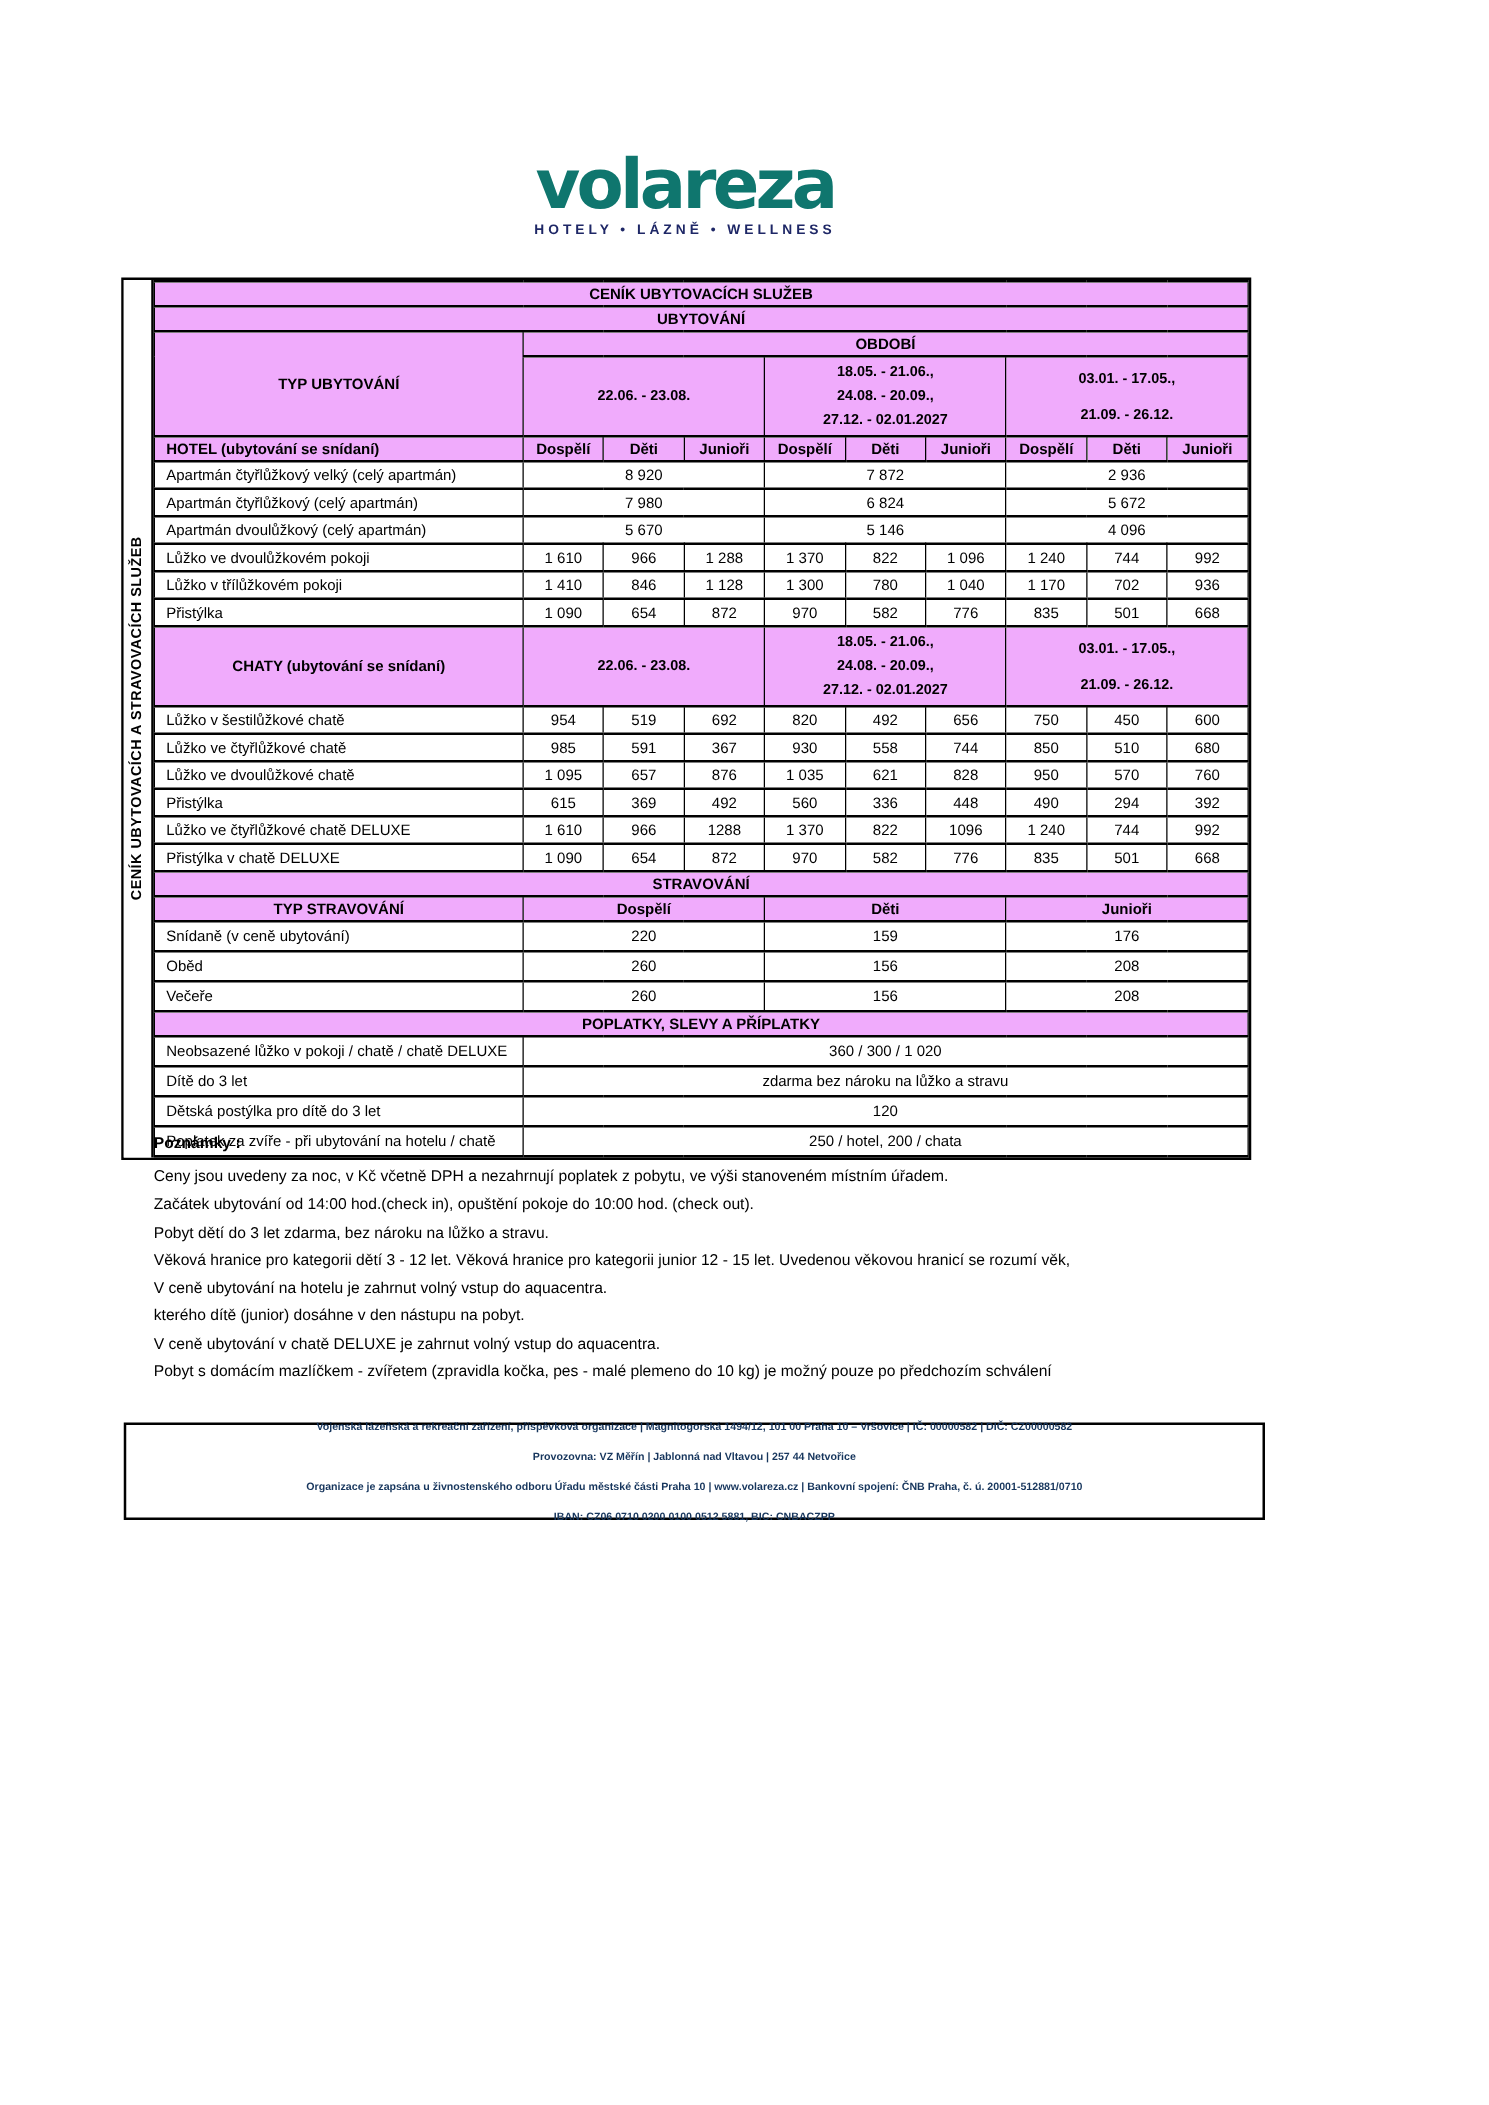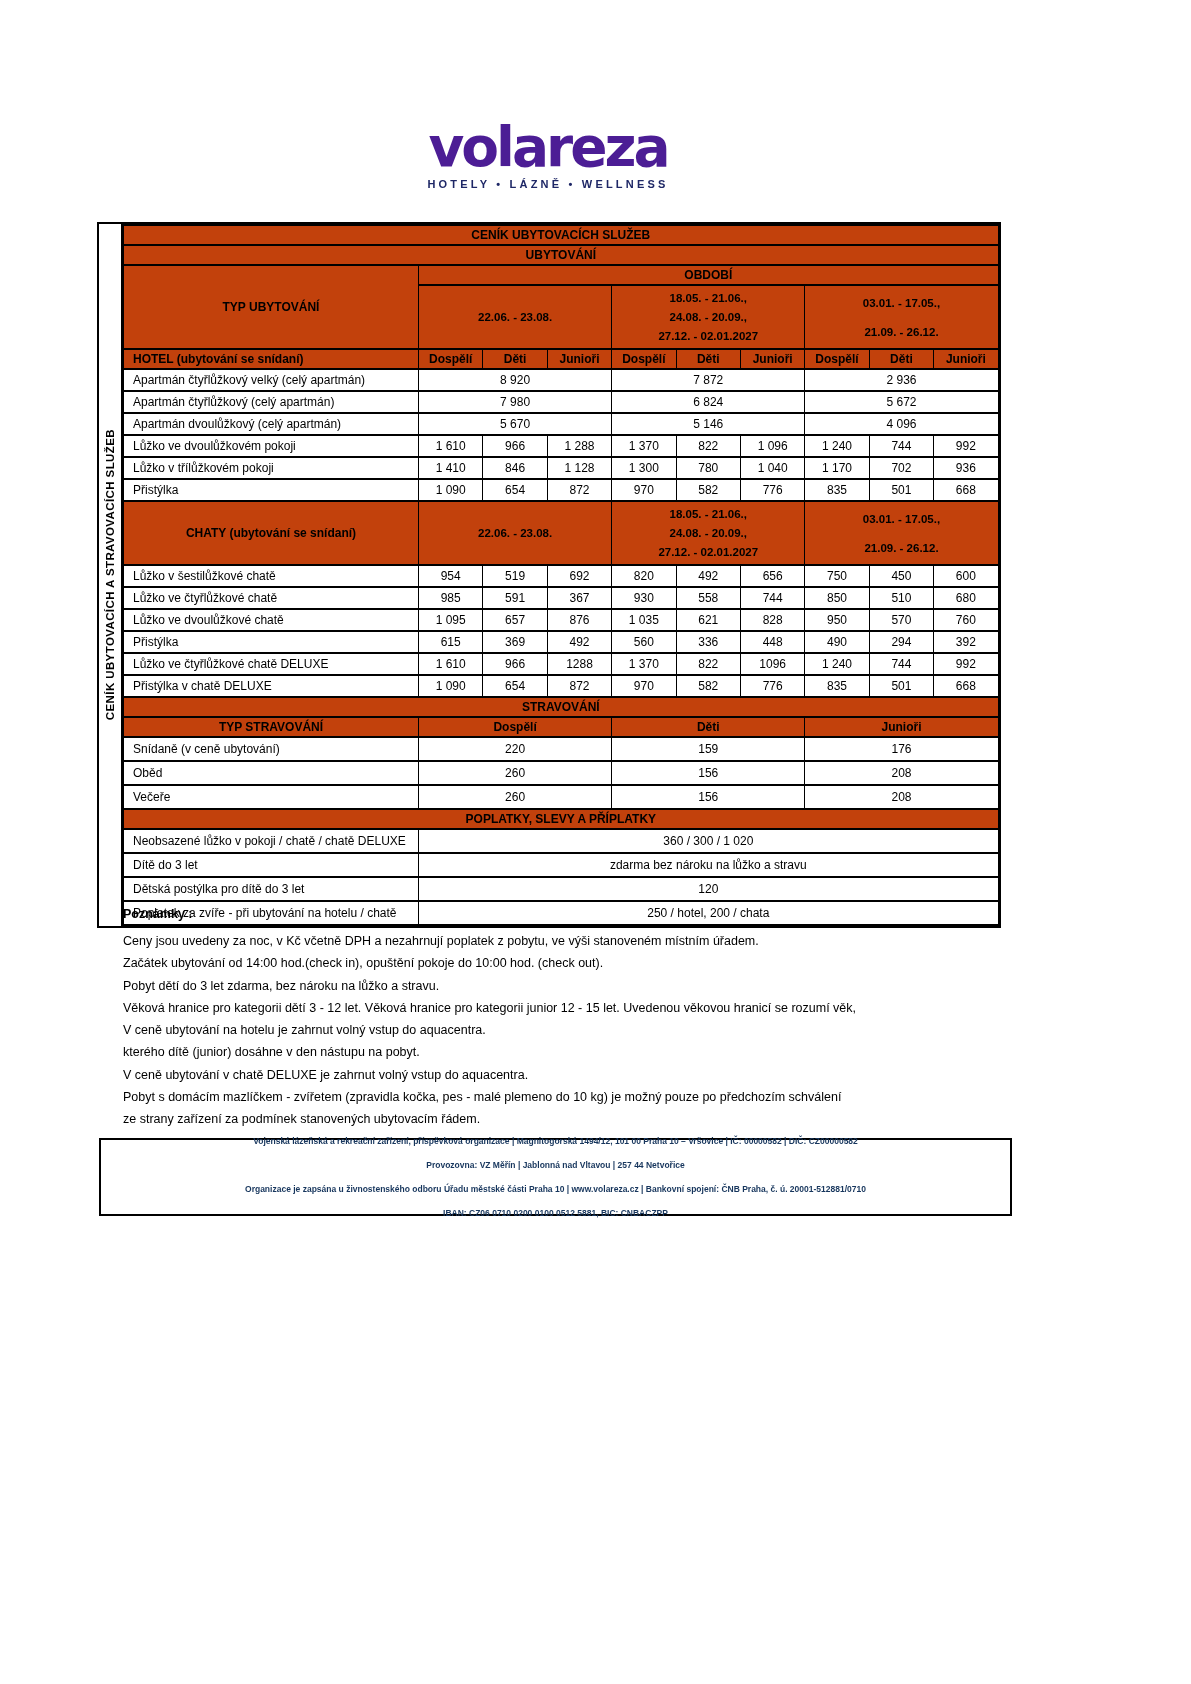--- a/index.html
+++ b/index.html
@@ -3,32 +3,32 @@
 <meta charset="utf-8">
 <style>
   html,body{margin:0;padding:0;}
   body{
     width:1191px;height:1684px;background:#ffffff;position:relative;
     font-family:"Liberation Sans",sans-serif;color:#000;
     -webkit-font-smoothing:antialiased;
   }
   
   .logo{position:absolute;top:120px;left:348px;width:400px;text-align:center;}
-  .brand{font-size:55px;font-weight:800;color:#4c1d95;letter-spacing:-3px;line-height:1;font-family:"DejaVu Sans",sans-serif;}
+  .brand{font-size:55px;font-weight:800;color:#0f766e;letter-spacing:-3px;line-height:1;font-family:"DejaVu Sans",sans-serif;}
   .tagline{font-size:11px;font-weight:700;color:#1e2766;letter-spacing:3.2px;margin-top:3px;}
   
   .doc{position:absolute;left:97px;top:222px;display:flex;border:2px solid #000;background:#fff;}
   .strip{width:22px;border-right:2px solid #000;display:flex;align-items:center;justify-content:center;background:#fff;}
   .strip span{writing-mode:vertical-rl;transform:rotate(180deg);font-weight:700;font-size:11.5px;white-space:nowrap;letter-spacing:.4px;}
   table.pricing{border-collapse:collapse;table-layout:fixed;width:875px;font-size:12px;}
   table.pricing td{
     border:1px solid #000;border-top-width:2px;border-bottom-width:2px;
     padding:0 3px;text-align:center;vertical-align:middle;overflow:hidden;white-space:nowrap;
   }
-  .blue{background:#c2410c;font-weight:700;}
+  .blue{background:#f0abfc;font-weight:700;}
   .lbl{text-align:left !important;padding-left:9px !important;}
   .h18 td{height:18px;}
   .h20 td{height:20px;}
   .h22 td{height:22px;}
   .hperiod td{height:62px;}
   .pwrap{display:flex;flex-direction:column;justify-content:space-around;align-items:center;height:58px;font-weight:700;font-size:11.5px;}
   .pwrap div{line-height:12px;}
   
   .notes{position:absolute;left:123px;top:904px;width:900px;font-size:12.5px;}
   .notes .heading{font-weight:700;line-height:20px;margin-bottom:6px;}
@@ -309,21 +309,20 @@
 <div class="notes">
   <div class="heading">Poznámky :</div>
   <div class="note-line">Ceny jsou uvedeny za noc, v Kč včetně DPH a nezahrnují poplatek z pobytu, ve výši stanoveném místním úřadem.</div>
   <div class="note-line">Začátek ubytování od 14:00 hod.(check in), opuštění pokoje do 10:00 hod. (check out).</div>
   <div class="note-line">Pobyt dětí do 3 let zdarma, bez nároku na lůžko a stravu.</div>
   <div class="note-line">Věková hranice pro kategorii dětí 3 - 12 let. Věková hranice pro kategorii junior 12 - 15 let. Uvedenou věkovou hranicí se rozumí věk,</div>
   <div class="note-line">V ceně ubytování na hotelu je zahrnut volný vstup do aquacentra.</div>
   <div class="note-line">kterého dítě (junior) dosáhne v den nástupu na pobyt.</div>
   <div class="note-line">V ceně ubytování v chatě DELUXE je zahrnut volný vstup do aquacentra.</div>
   <div class="note-line">Pobyt s domácím mazlíčkem -  zvířetem (zpravidla kočka, pes - malé plemeno do 10 kg) je možný pouze po předchozím schválení</div>
-  <div class="note-line">ze strany  zařízení za podmínek stanovených ubytovacím řádem.</div>
 </div>
 
 <div class="footer">
   <div>Vojenská lázeňská a rekreační zařízení, příspěvková organizace | Magnitogorská 1494/12, 101 00 Praha 10 – Vršovice | IČ: 00000582 | DIČ: CZ00000582</div>
   <div>Provozovna: VZ Měřín | Jablonná nad Vltavou | 257 44 Netvořice</div>
   <div>Organizace je zapsána u živnostenského odboru Úřadu městské části Praha 10 | www.volareza.cz | Bankovní spojení: ČNB Praha, č. ú. 20001-512881/0710</div>
   <div>IBAN: CZ06 0710 0200 0100 0512 5881, BIC: CNBACZPP</div>
 </div>
 
 </body></html>

